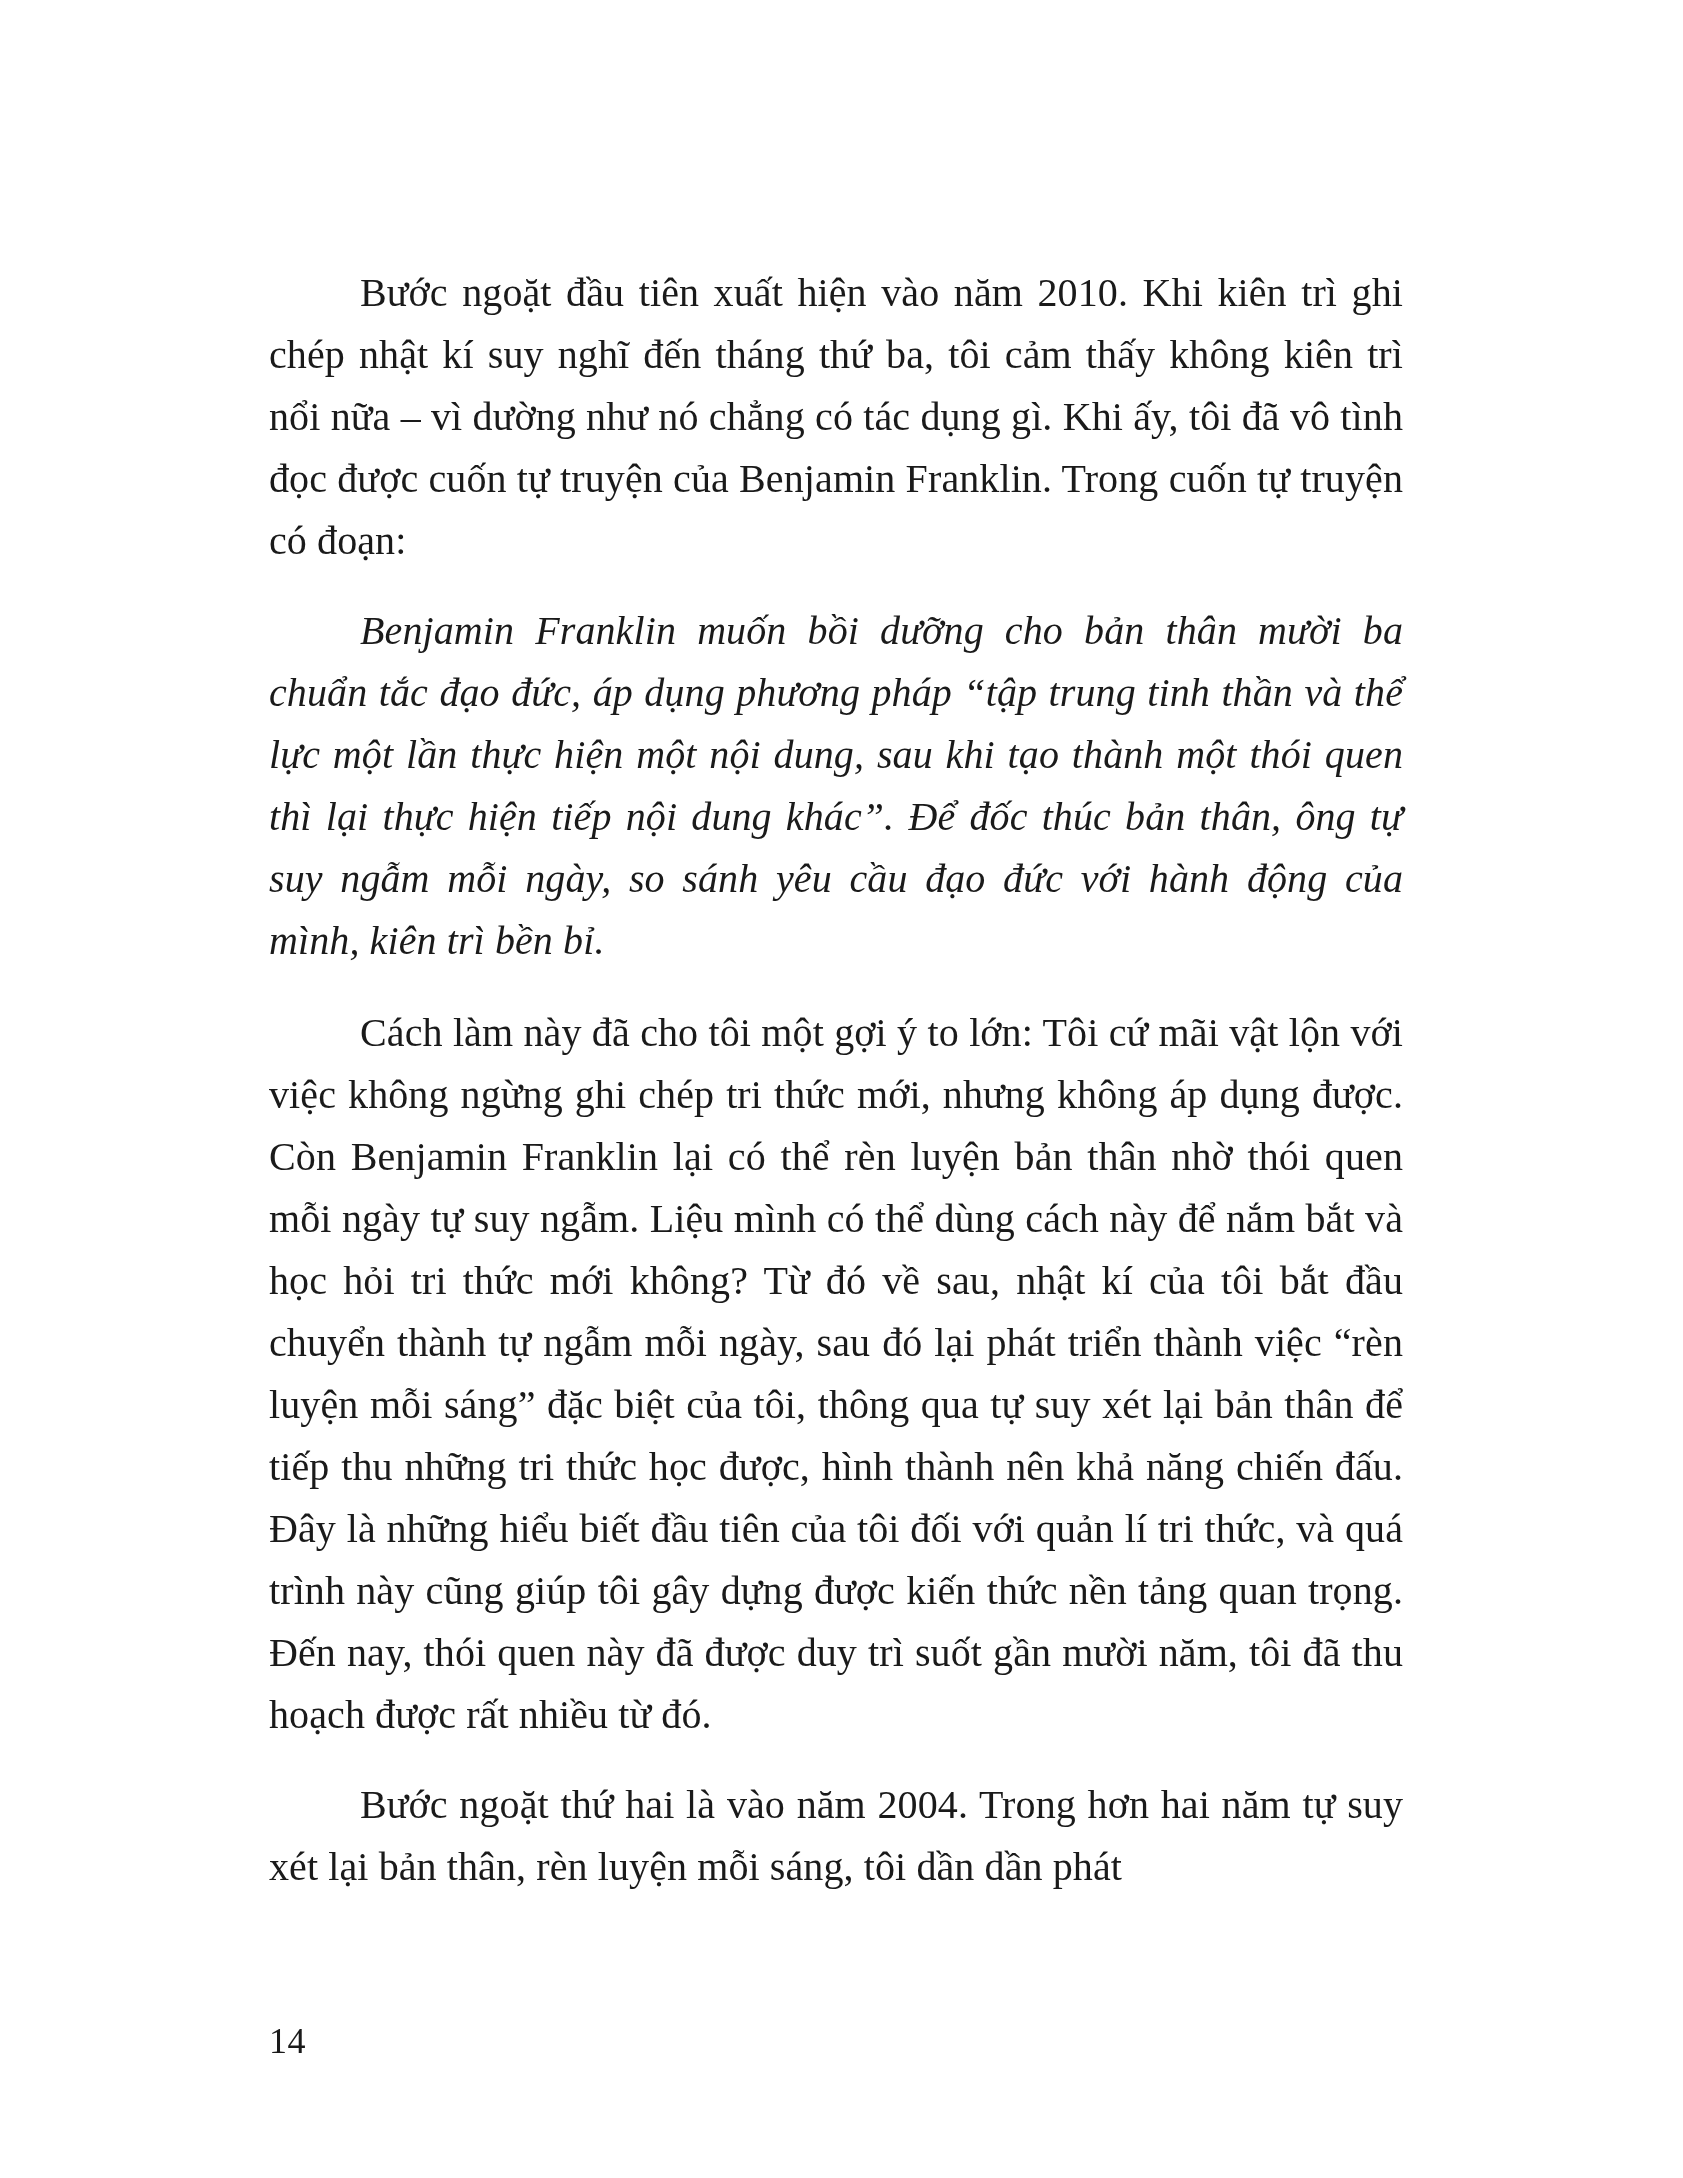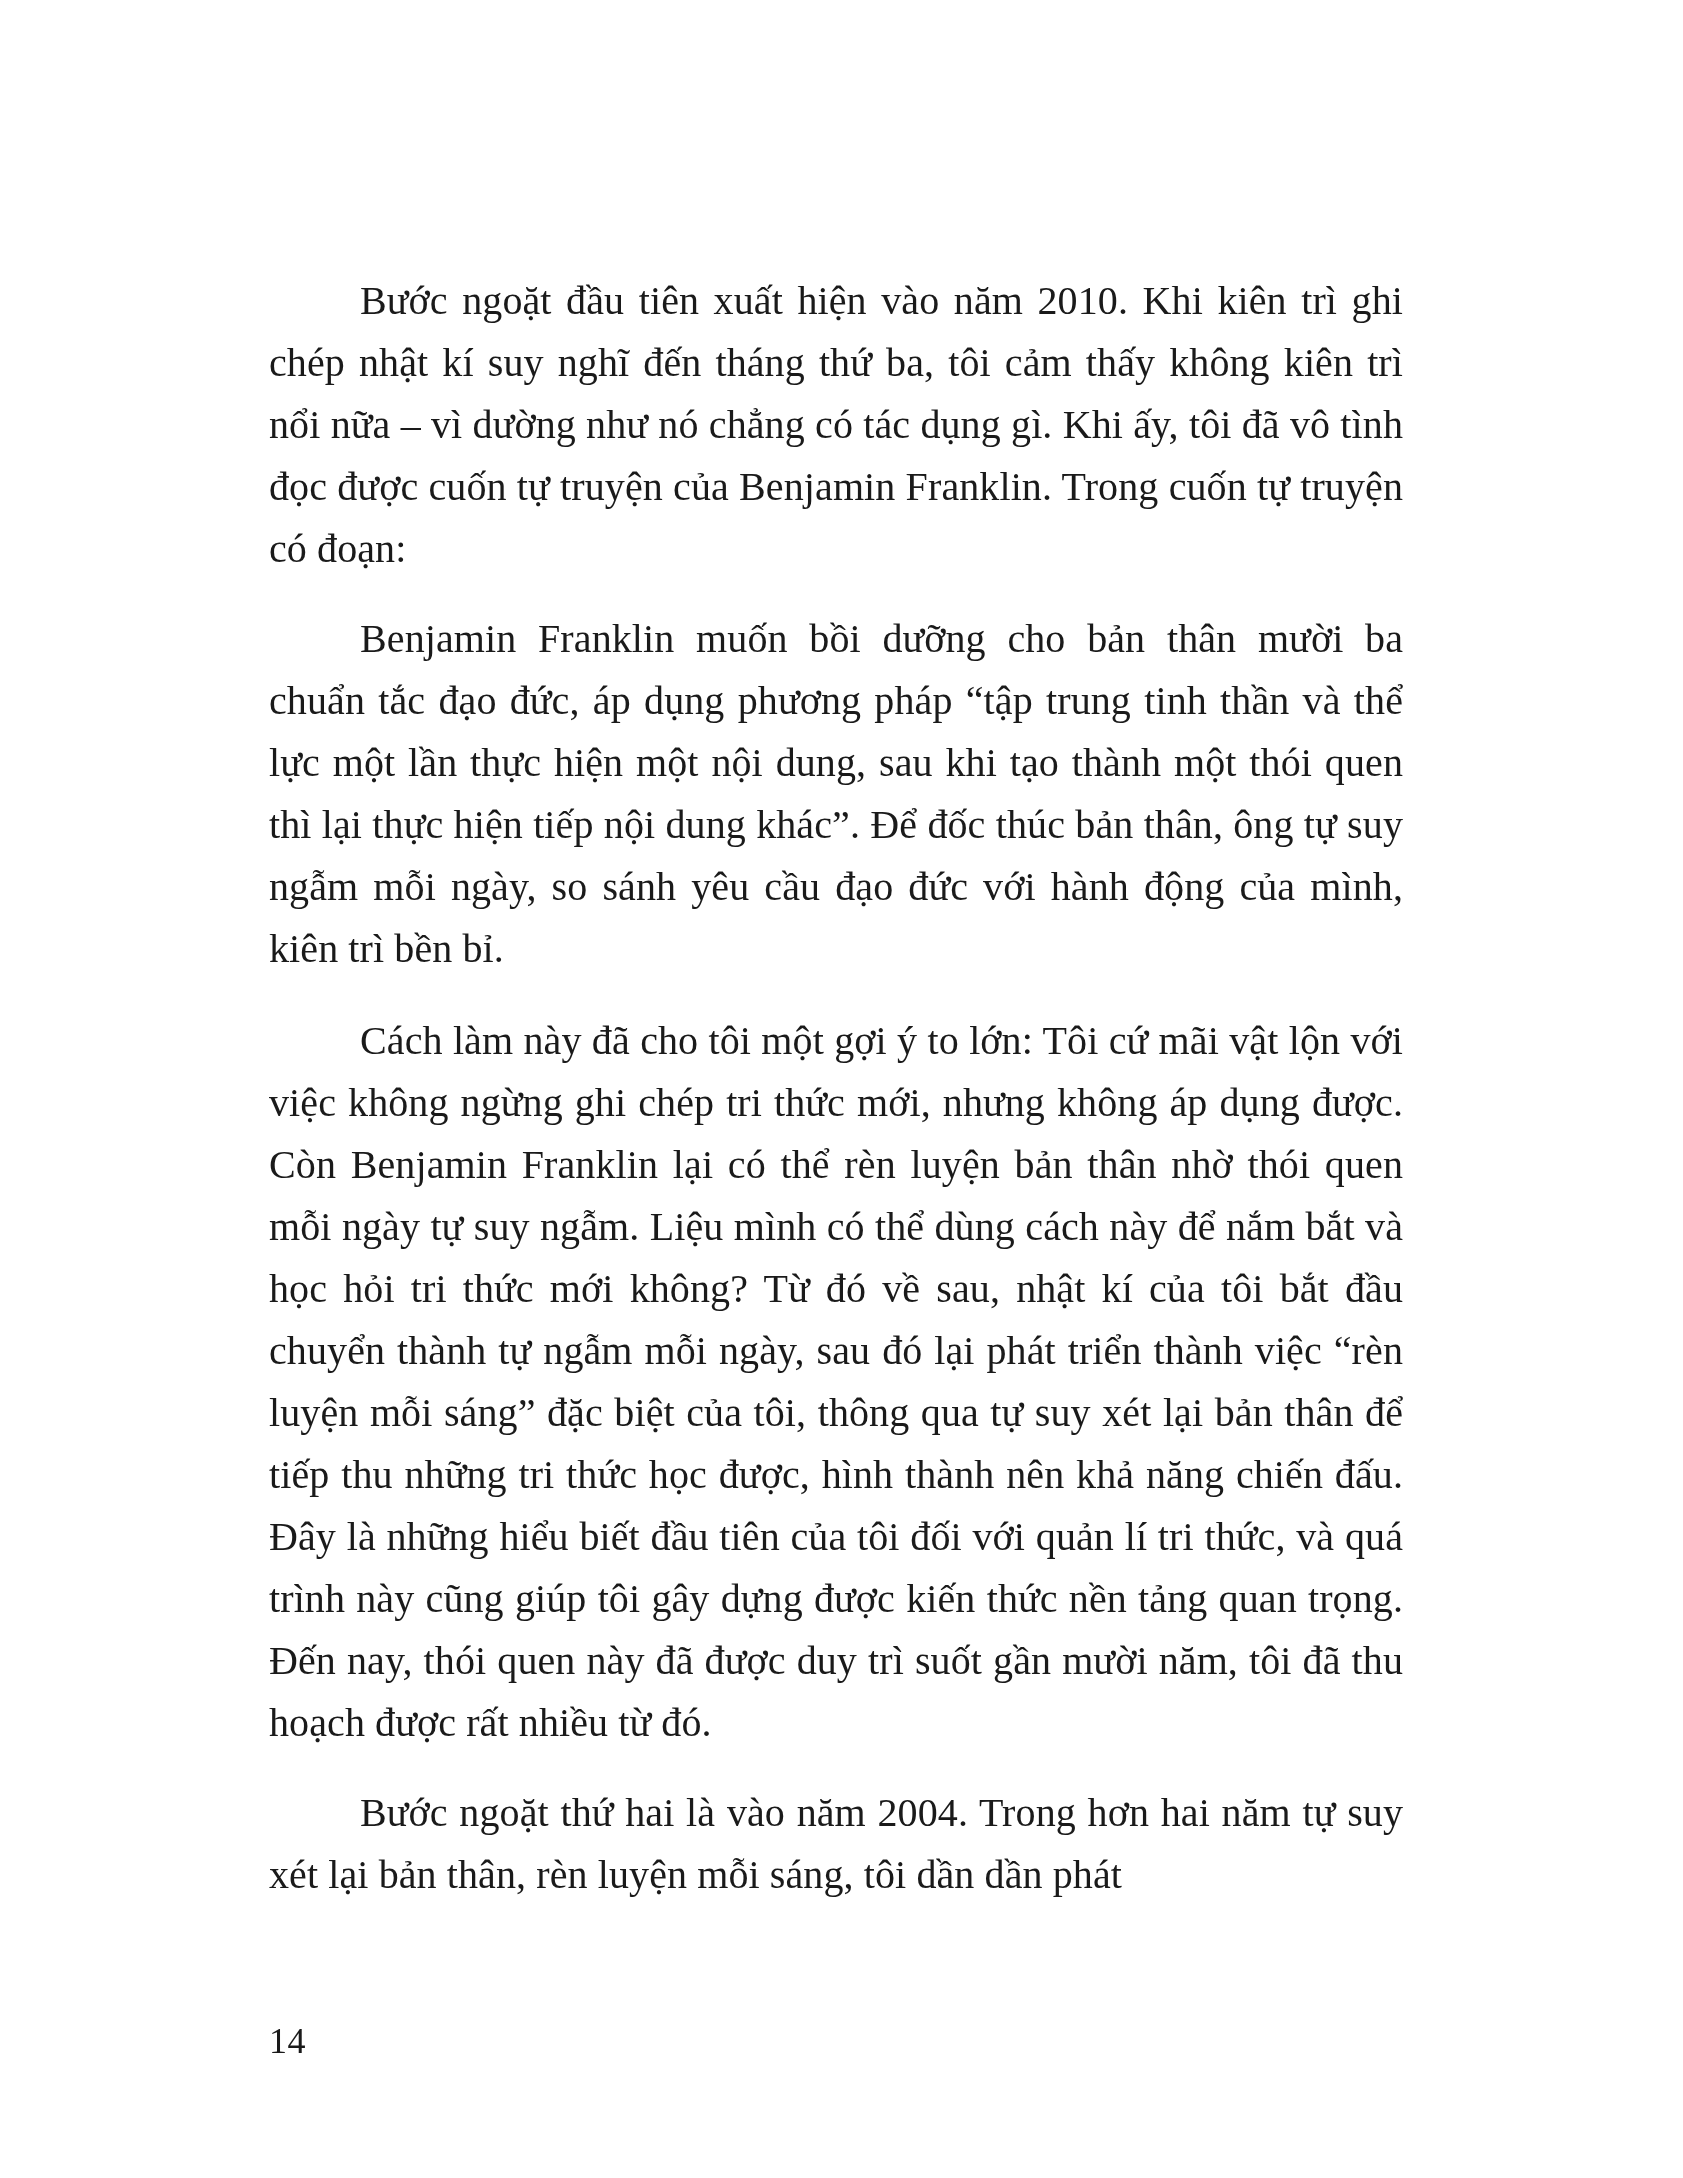--- a/index.html
+++ b/index.html
@@ -31,23 +31,23 @@
   p {
     margin: 0 0 28px 0;
     font-size: 40px;
     line-height: 1.55;
     text-align: justify;
     text-justify: inter-word;
     letter-spacing: 0.1px;
   }
   p.indent {
     text-indent: 91px;
-    margin-top: 8px;
   }
   p.quote {
+    font-style: italic;
     text-indent: 91px;
     margin-bottom: 30px;
   }
   .page-number {
     position: absolute;
     left: 269px;
     top: 2020px;
     font-size: 36px;
     color: #1a1a1a;
     letter-spacing: 0.5px;

